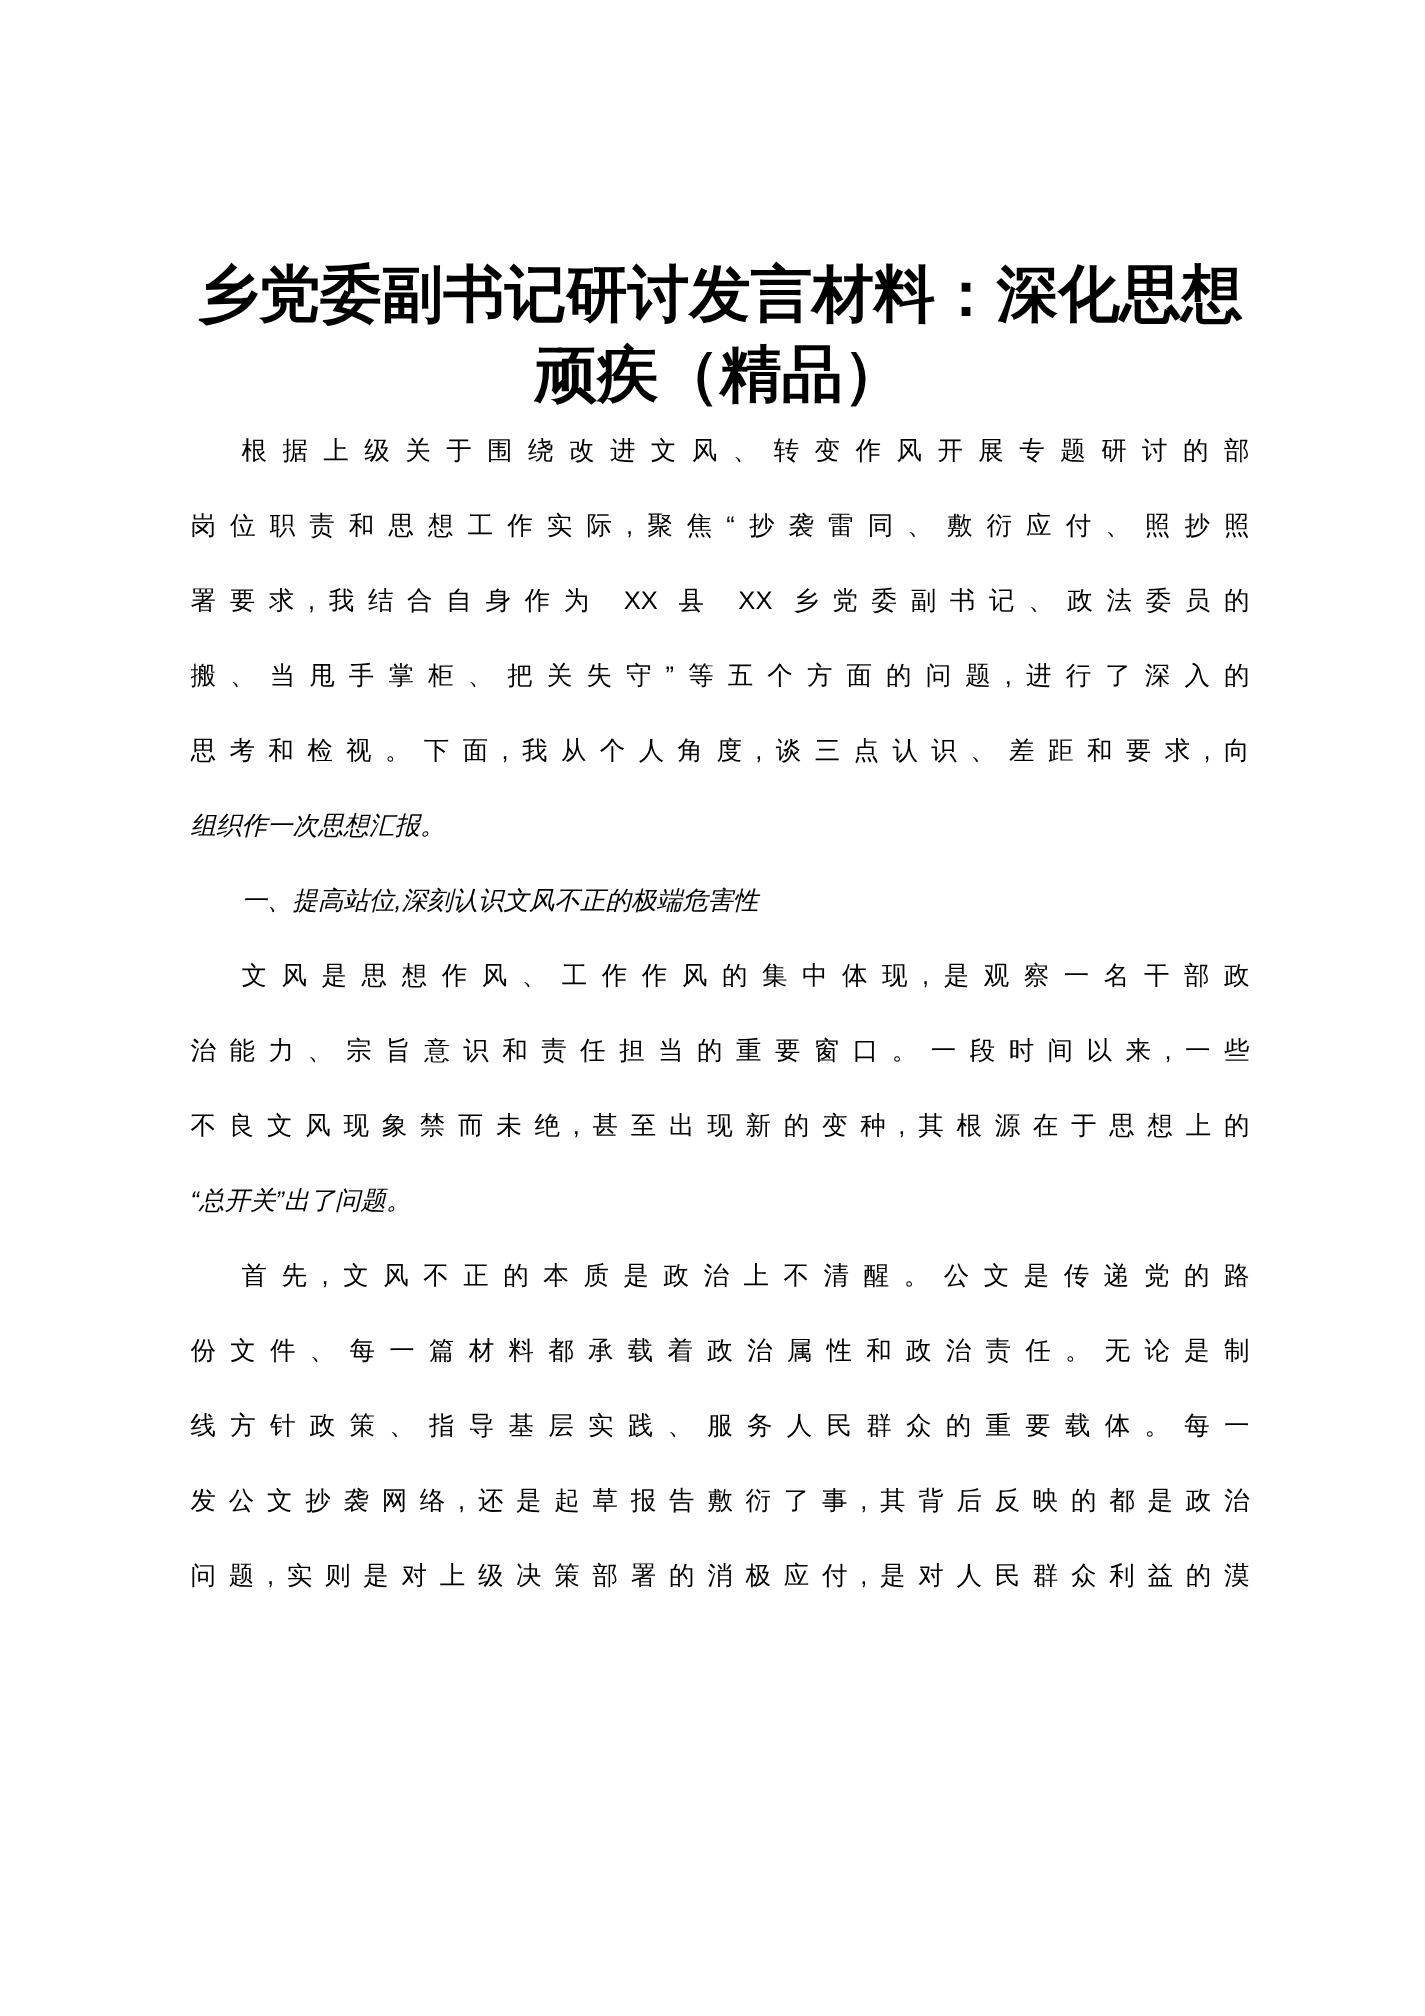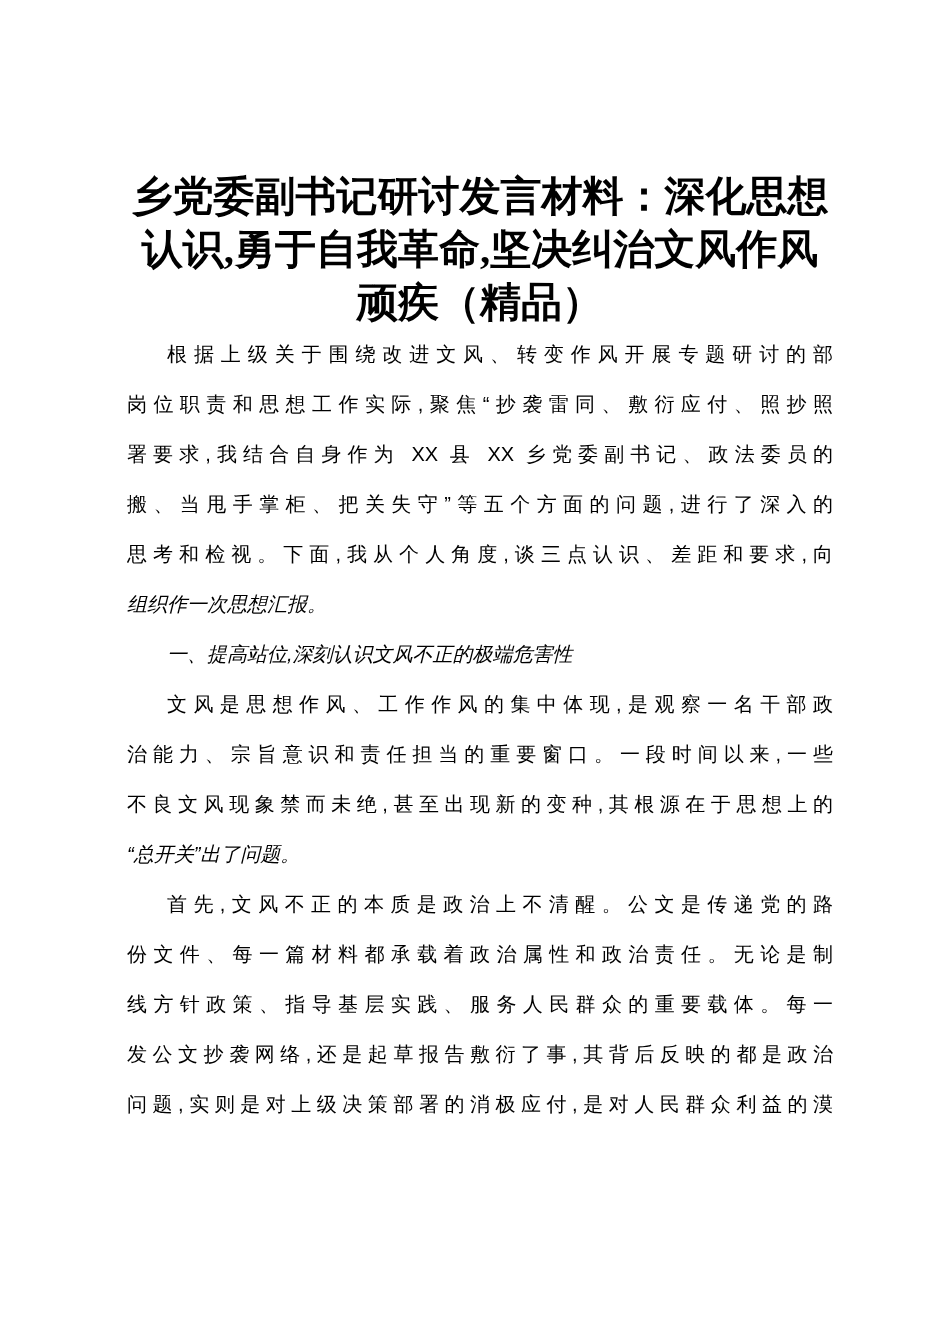--- a/index.html
+++ b/index.html
@@ -29,21 +29,21 @@
   }
   .tline {
     height: 53px;
     overflow: hidden;
     white-space: nowrap;
   }
   .doc-body {
     margin: 0;
     padding: 0;
     font-family: "Liberation Sans", "DejaVu Sans", sans-serif;
-    font-size: 20px;
+    font-size: 17px;
     font-weight: normal;
   }
   .bline {
     height: 50px;
     line-height: 50px;
     overflow: hidden;
     text-align: justify;
     text-align-last: justify;
   }
   .bline.short {
@@ -54,21 +54,20 @@
     text-indent: 2em;
   }
 </style>
 </head>
 <body>
 
 <div class="page">
 
   <h1 class="doc-title">
     <div class="tline">乡党委副书记研讨发言材料：深化思想</div>
-    <div class="tline">认识,勇于自我革命,坚决纠治文风作风</div>
     <div class="tline">顽疾（精品）</div>
   </h1>
 
   <div class="doc-body">
 
     <div class="bline indent">根据上级关于围绕改进文风、转变作风开展专题研讨的部</div>
     <div class="bline">岗位职责和思想工作实际,聚焦“抄袭雷同、敷衍应付、照抄照</div>
     <div class="bline">署要求,我结合自身作为 XX 县 XX 乡党委副书记、政法委员的</div>
     <div class="bline">搬、当甩手掌柜、把关失守”等五个方面的问题,进行了深入的</div>
     <div class="bline">思考和检视。下面,我从个人角度,谈三点认识、差距和要求,向</div>

